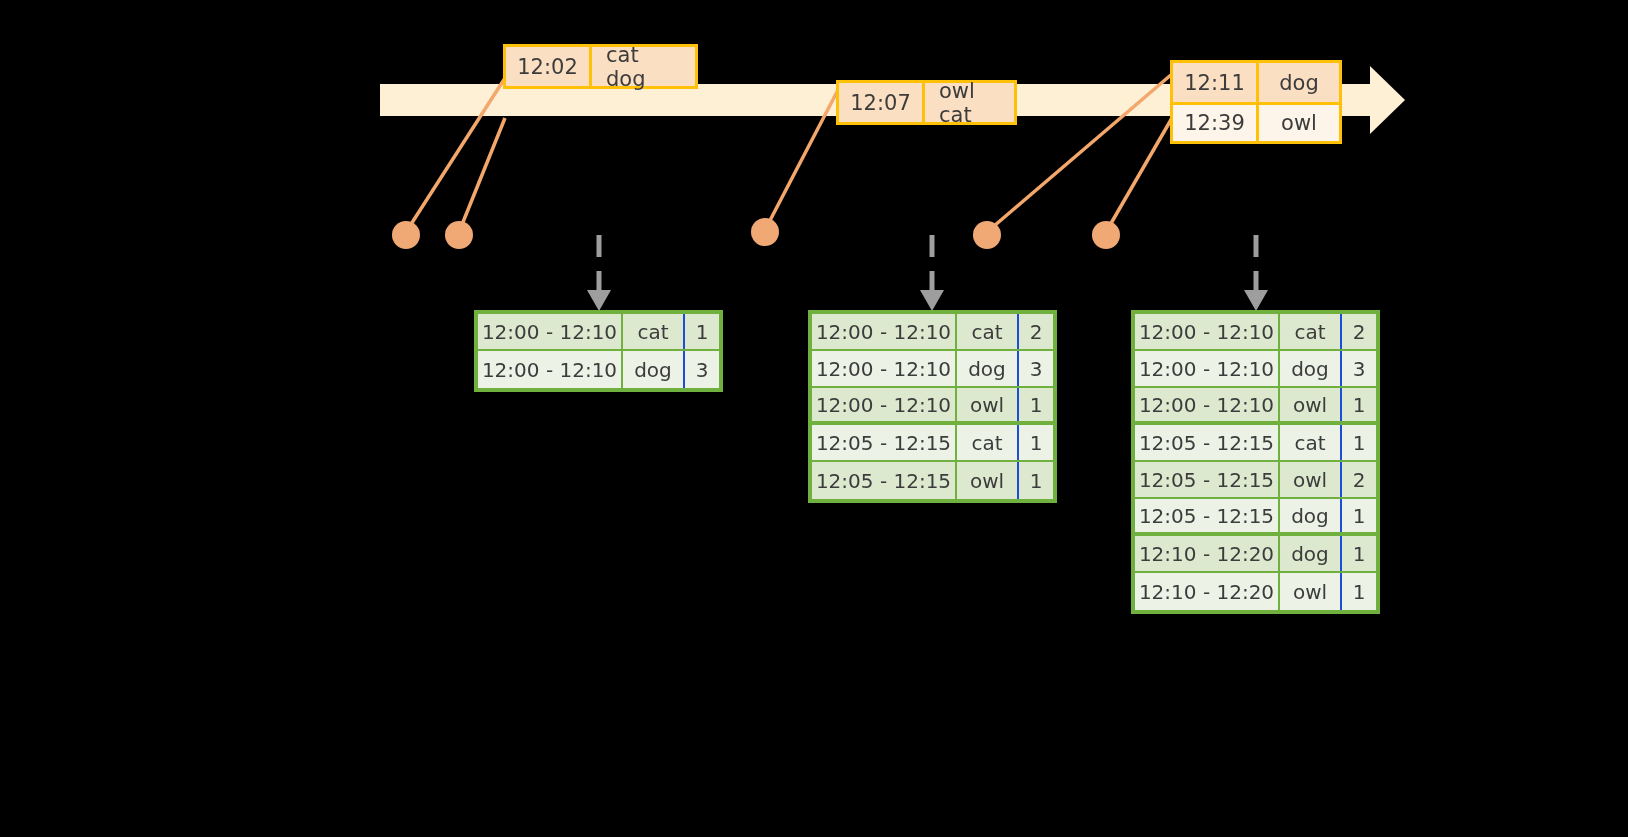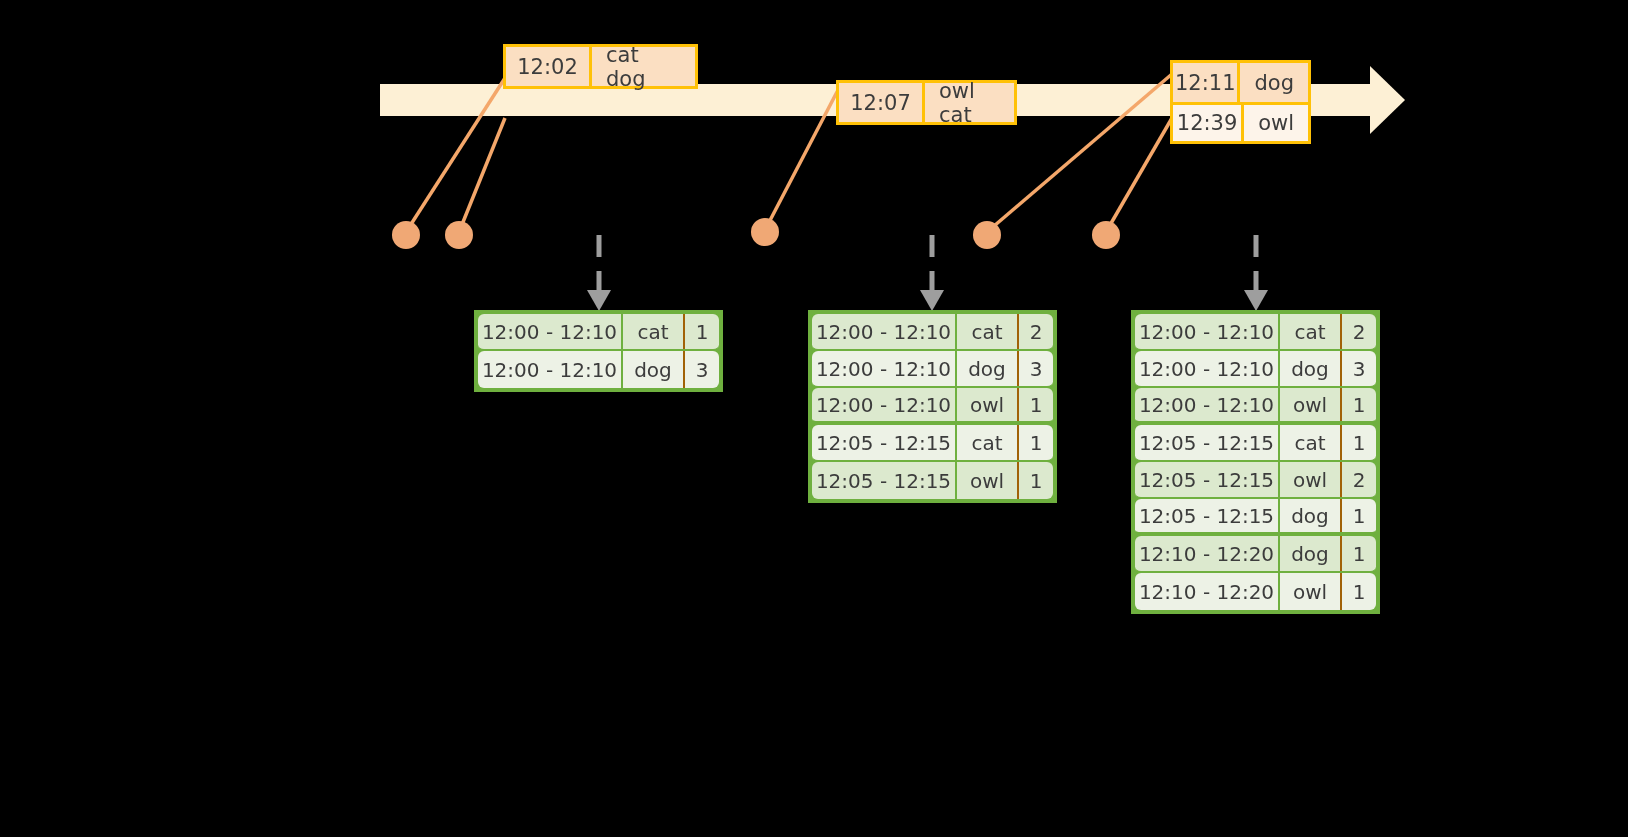--- a/index.html
+++ b/index.html
@@ -76,21 +76,20 @@
     background: #6FB03F;
     display: flex;
     flex-direction: column;
   }
   .rt-row {
     display: flex;
     flex-direction: row;
     height: 37px;
     box-sizing: border-box;
     border-bottom: 2px solid #6FB03F;
-    border-radius: 6px;
   }
   .rt-row:last-child { border-bottom: none; }
   .rt-row.grp { border-bottom-width: 4px; }
   .rt-row.sh  { background: #DCE9CE; }
   .rt-row.lt  { background: #EDF2E6; }
 
   .rt-range {
     box-sizing: border-box;
     display: flex;
     align-items: center;
@@ -99,21 +98,21 @@
     color: #3c3c3c;
     border-right: 2px solid #6FB03F;
   }
   .rt-word {
     box-sizing: border-box;
     display: flex;
     align-items: center;
     justify-content: center;
     font-size: 20px;
     color: #3c3c3c;
-    border-right: 2px solid #a16207;
+    border-right: 2px solid #1d4ed8;
   }
   .rt-count {
     box-sizing: border-box;
     display: flex;
     align-items: center;
     justify-content: center;
     font-size: 20px;
     color: #3c3c3c;
   }
 
@@ -186,21 +185,21 @@
     </div>
   </div>
 
   <div class="event-box" id="event-box-2" style="left:836px; top:80px; width:181px;">
     <div class="event-row shade">
       <div class="event-time">12:07</div>
       <div class="event-words">owl cat</div>
     </div>
   </div>
 
-  <div class="event-box" id="event-box-3" style="left:1170px; top:60px; width:141px;">
+  <div class="event-box" id="event-box-3" style="left:1170px; top:60px; width:172px;">
     <div class="event-row shade">
       <div class="event-time">12:11</div>
       <div class="event-words">dog</div>
     </div>
     <div class="event-row light">
       <div class="event-time">12:39</div>
       <div class="event-words">owl</div>
     </div>
   </div>
 

